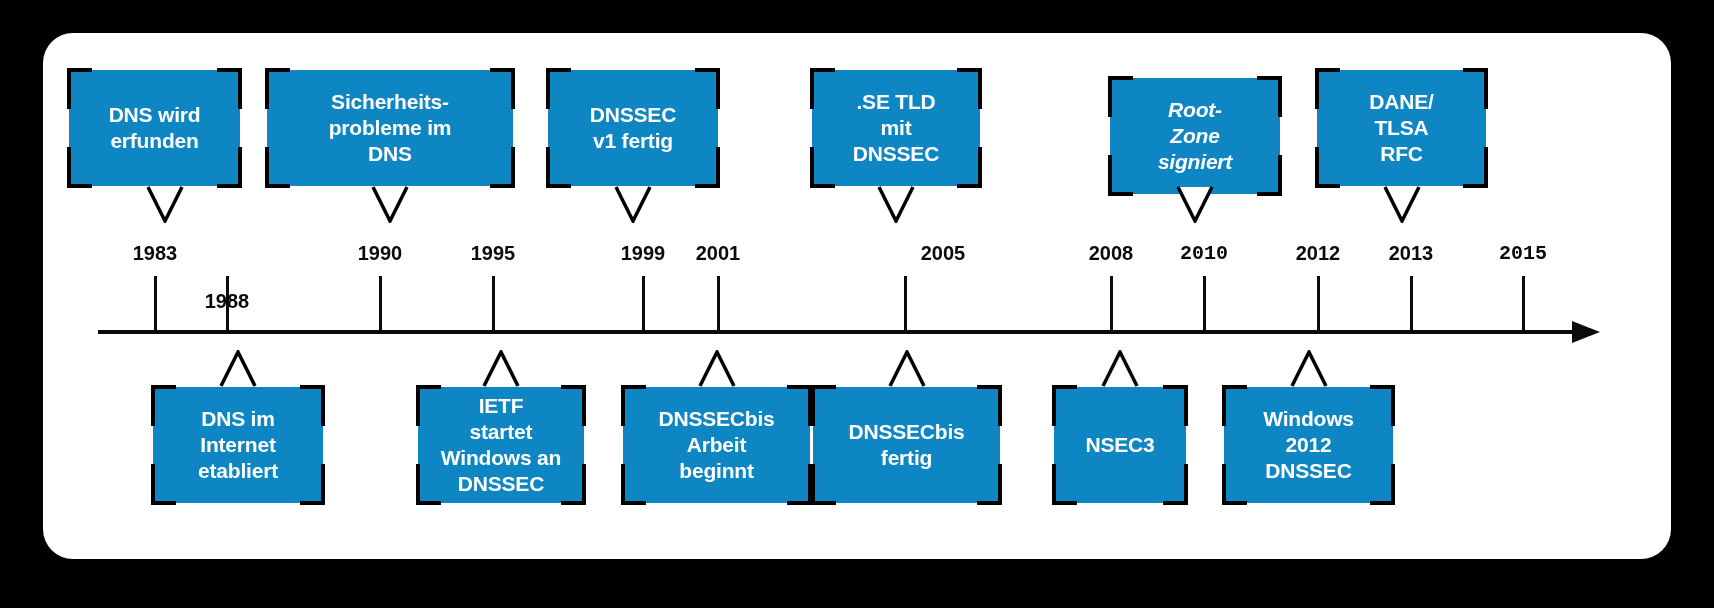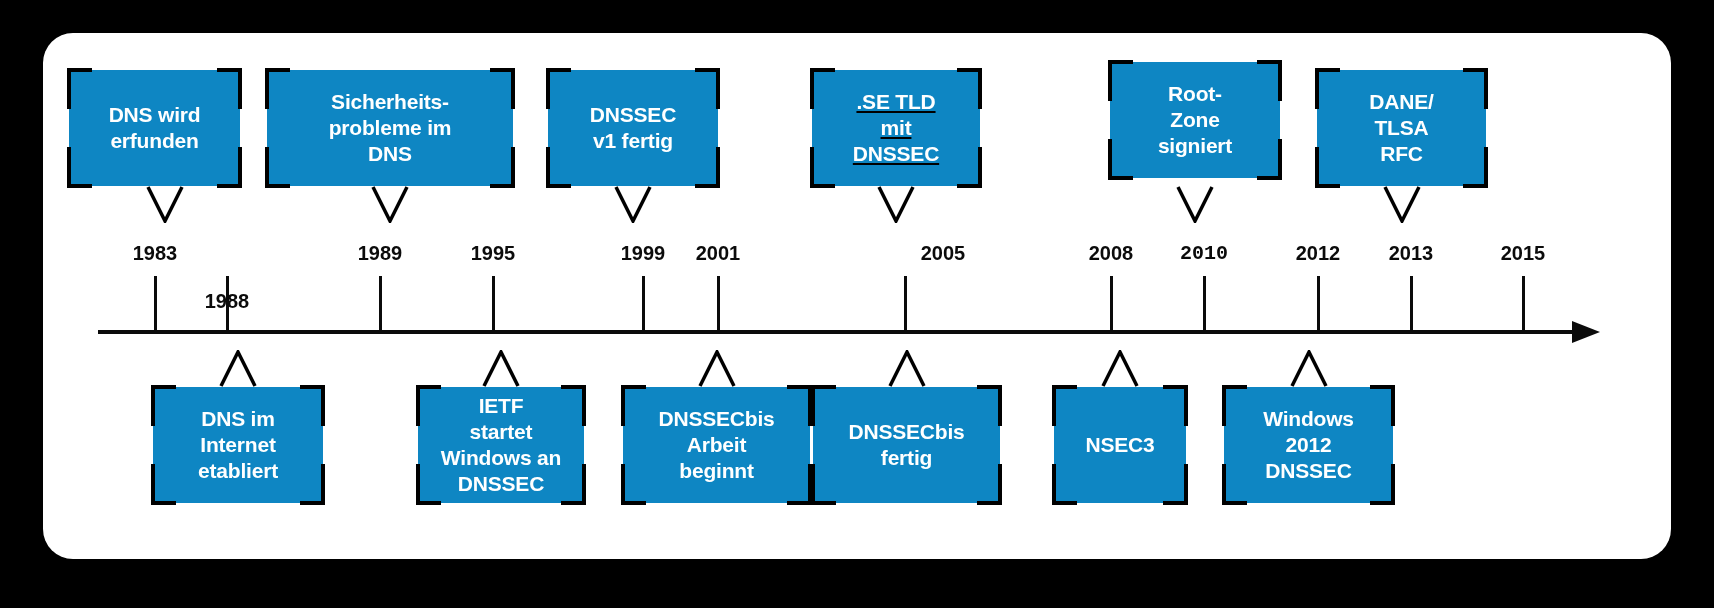--- a/index.html
+++ b/index.html
@@ -72,39 +72,39 @@
 
 <div id="stage">
   <div id="card"></div>
 <div class="axis-line" style="left: 98px; top: 330px; width: 1478px;"></div>
     <div class="axis-arrowhead" style="left: 1572px; top: 321px;"></div>
     <div class="year-tick" style="left: 154px; top: 276px;"></div>
     <div class="year-label" style="left: 100px; top: 242px;">1983</div>
     <div class="year-tick" style="left: 226px; top: 276px;"></div>
     <div class="year-label" style="left: 172px; top: 242px; margin-top: 48px;">1988</div>
     <div class="year-tick" style="left: 379px; top: 276px;"></div>
-    <div class="year-label" style="left: 325px; top: 242px;">1989</div>
+    <div class="year-label" style="left: 325px; top: 242px;">1990</div>
     <div class="year-tick" style="left: 492px; top: 276px;"></div>
     <div class="year-label" style="left: 438px; top: 242px;">1995</div>
     <div class="year-tick" style="left: 642px; top: 276px;"></div>
     <div class="year-label" style="left: 588px; top: 242px;">1999</div>
     <div class="year-tick" style="left: 717px; top: 276px;"></div>
     <div class="year-label" style="left: 663px; top: 242px;">2001</div>
     <div class="year-tick" style="left: 904px; top: 276px;"></div>
     <div class="year-label" style="left: 888px; top: 242px;">2005</div>
     <div class="year-tick" style="left: 1110px; top: 276px;"></div>
     <div class="year-label" style="left: 1056px; top: 242px;">2008</div>
     <div class="year-tick" style="left: 1203px; top: 276px;"></div>
     <div class="year-label" style="left: 1149px; top: 242px; font-family: Liberation Mono, monospace;">2010</div>
     <div class="year-tick" style="left: 1317px; top: 276px;"></div>
     <div class="year-label" style="left: 1263px; top: 242px;">2012</div>
     <div class="year-tick" style="left: 1410px; top: 276px;"></div>
     <div class="year-label" style="left: 1356px; top: 242px;">2013</div>
     <div class="year-tick" style="left: 1522px; top: 276px;"></div>
-    <div class="year-label" style="left: 1468px; top: 242px;">2015</div>
+    <div class="year-label" style="left: 1468px; top: 242px; font-family: Liberation Mono, monospace;">2015</div>
     <div class="event-box" style="left: 69px; top: 70px; width: 171px;">
       <div class="corner tl"></div>
       <div class="corner tr"></div>
       <div class="corner bl"></div>
       <div class="corner br"></div>
       <span class="event-label">DNS wird
 erfunden</span>
     </div>
     <div class="pointer" style="left: 144.5px; top: 186px;">
       <svg width="40" height="37" viewBox="0 0 40 37">
@@ -131,35 +131,35 @@
       <div class="corner bl"></div>
       <div class="corner br"></div>
       <span class="event-label">DNSSEC
 v1 fertig</span>
     </div>
     <div class="pointer" style="left: 613px; top: 186px;">
       <svg width="40" height="37" viewBox="0 0 40 37">
         <path d="M3 1 L20 35 L37 1" fill="#ffffff" stroke="#000000" stroke-width="3.5"></path>
       </svg>
     </div>
-    <div class="event-box" style="left: 812px; top: 70px; width: 168px; text-decoration: underline;">
+    <div class="event-box" style="left: 812px; top: 70px; width: 168px;">
       <div class="corner tl"></div>
       <div class="corner tr"></div>
       <div class="corner bl"></div>
       <div class="corner br"></div>
       <span class="event-label">.SE TLD
 mit
 DNSSEC</span>
     </div>
     <div class="pointer" style="left: 876px; top: 186px;">
       <svg width="40" height="37" viewBox="0 0 40 37">
         <path d="M3 1 L20 35 L37 1" fill="#ffffff" stroke="#000000" stroke-width="3.5"></path>
       </svg>
     </div>
-    <div class="event-box" style="left: 1110px; top: 62px; width: 170px;">
+    <div class="event-box" style="left: 1110px; top: 78px; width: 170px; font-style: italic;">
       <div class="corner tl"></div>
       <div class="corner tr"></div>
       <div class="corner bl"></div>
       <div class="corner br"></div>
       <span class="event-label">Root-
 Zone
 signiert</span>
     </div>
     <div class="pointer" style="left: 1175px; top: 186px;">
       <svg width="40" height="37" viewBox="0 0 40 37">

